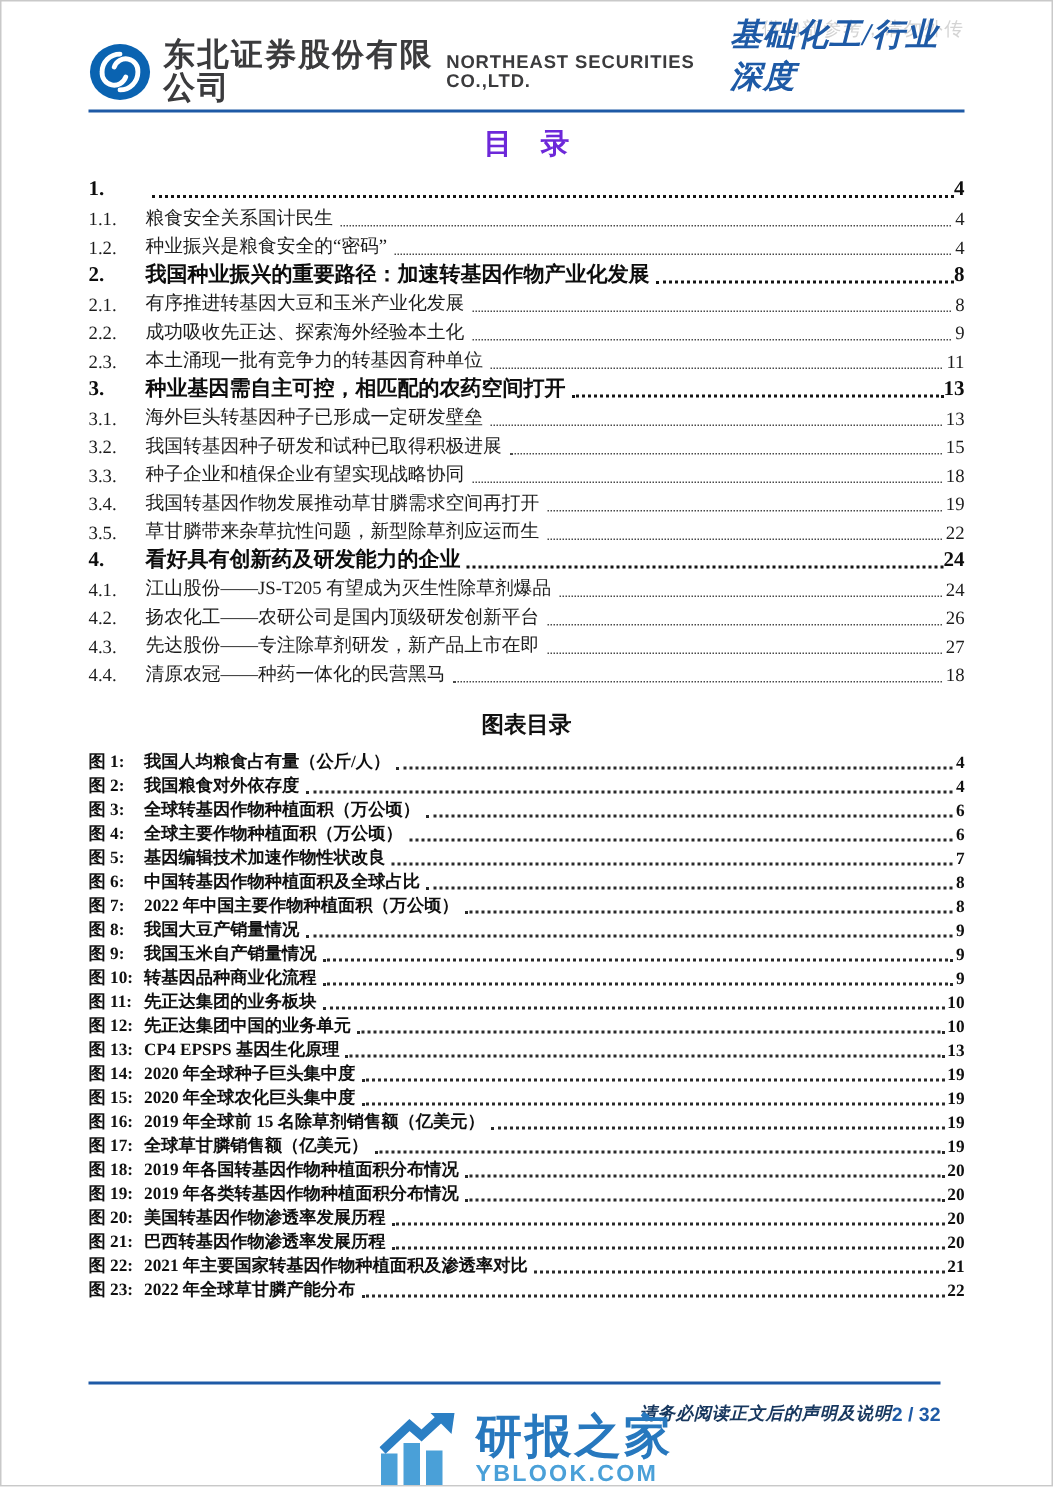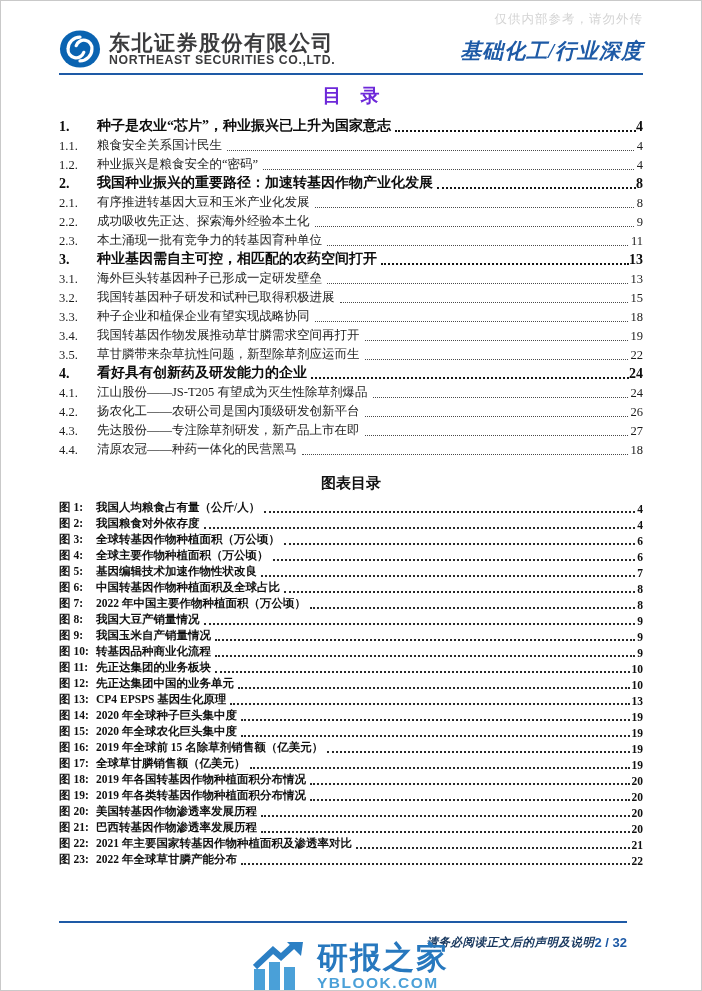--- a/index.html
+++ b/index.html
@@ -20,21 +20,21 @@
     font-family:"Liberation Serif","DejaVu Serif",serif;
   }
   
   .hdr{
     position:absolute;left:58px;right:58px;top:28px;height:44px;
     border-bottom:2px solid #1e5aa6;
     display:flex;justify-content:space-between;align-items:flex-end;
   }
   .brand{display:flex;align-items:center;gap:8px;padding-bottom:3px;}
   .brand svg{display:block;}
-  .brand-txt{display:flex;flex-direction:column;line-height:1.05;}
+  .brand-txt{display:flex;line-height:1.05;align-items:center;}
   .co-cn{font-size:21px;font-weight:bold;color:#3b3b3d;letter-spacing:1.5px;font-family:"Liberation Sans","DejaVu Sans",sans-serif;}
   .co-en{font-size:12.3px;font-weight:bold;color:#3b3b3d;letter-spacing:0.6px;font-family:"Liberation Sans","DejaVu Sans",sans-serif;}
   .cat-tag{
     color:#1e5aa6;font-size:21px;font-weight:bold;font-style:italic;
     padding-bottom:8px;letter-spacing:1px;
   }
   
   .toc-title{
     margin:82px 0 0 0;text-align:center;
     font-size:19px;font-weight:bold;color:#6d28d9;
@@ -101,21 +101,20 @@
       </div>
     </div>
     <div class="cat-tag">基础化工/行业深度</div>
   </div>
 
   <h1 class="toc-title">目　录</h1>
 
   <div class="toc-list">
   <div class="row lvl1">
     <span class="num">1.</span>
-    <span class="ttl">种子是农业“芯片”，种业振兴已上升为国家意志</span>
     <span class="dots"></span>
     <span class="pg">4</span>
   </div>
 
   <div class="row lvl2">
     <span class="num">1.1.</span>
     <span class="ttl">粮食安全关系国计民生</span>
     <span class="dots"></span>
     <span class="pg">4</span>
   </div>

